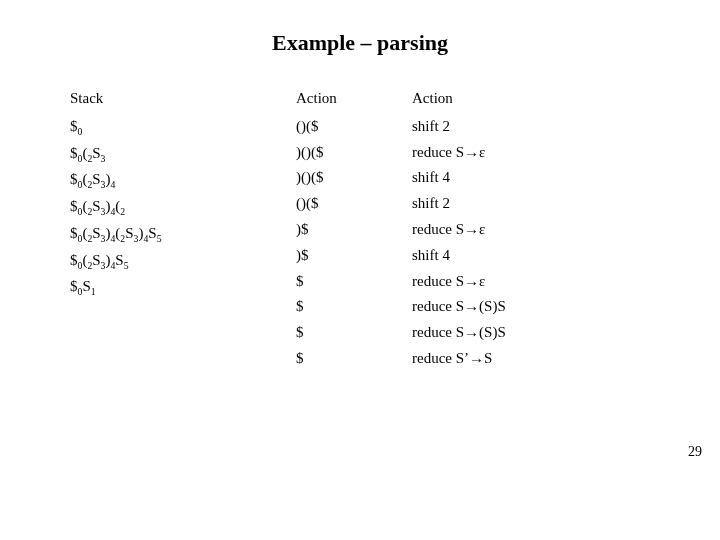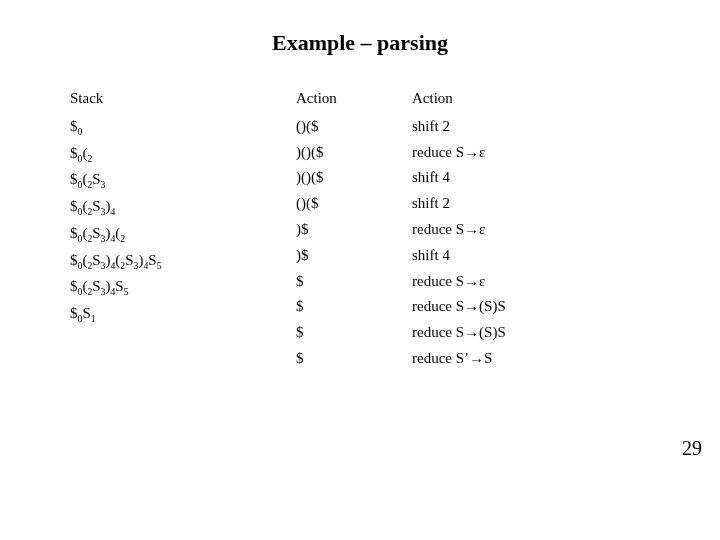--- a/index.html
+++ b/index.html
@@ -48,39 +48,38 @@
       font-weight: normal;
       margin-bottom: 2px;
     }
     .row-item {
       white-space: nowrap;
     }
     .page-number {
       position: absolute;
       bottom: 12px;
       right: 18px;
-      font-size: 20px;
+      font-size: 14px;
     }
     sub {
       font-size: 0.65em;
       vertical-align: sub;
     }
   </style>
 </head>
 <body>
 
 <div class="page">
   <div class="title">Example – parsing</div>
 
   <div class="content">
 
     <div class="column col-stack">
       <div class="col-header row-item">Stack</div>
       <div class="row-item">$<sub>0</sub></div>
-      <div class="row-item">$<sub>0</sub>(<sub>2</sub></div>
       <div class="row-item">$<sub>0</sub>(<sub>2</sub>S<sub>3</sub></div>
       <div class="row-item">$<sub>0</sub>(<sub>2</sub>S<sub>3</sub>)<sub>4</sub></div>
       <div class="row-item">$<sub>0</sub>(<sub>2</sub>S<sub>3</sub>)<sub>4</sub>(<sub>2</sub></div>
       <div class="row-item">$<sub>0</sub>(<sub>2</sub>S<sub>3</sub>)<sub>4</sub>(<sub>2</sub>S<sub>3</sub>)<sub>4</sub>S<sub>5</sub></div>
       <div class="row-item">$<sub>0</sub>(<sub>2</sub>S<sub>3</sub>)<sub>4</sub>S<sub>5</sub></div>
       <div class="row-item">$<sub>0</sub>S<sub>1</sub></div>
     </div>
 
     <div class="column col-input">
       <div class="col-header row-item">Action</div>

